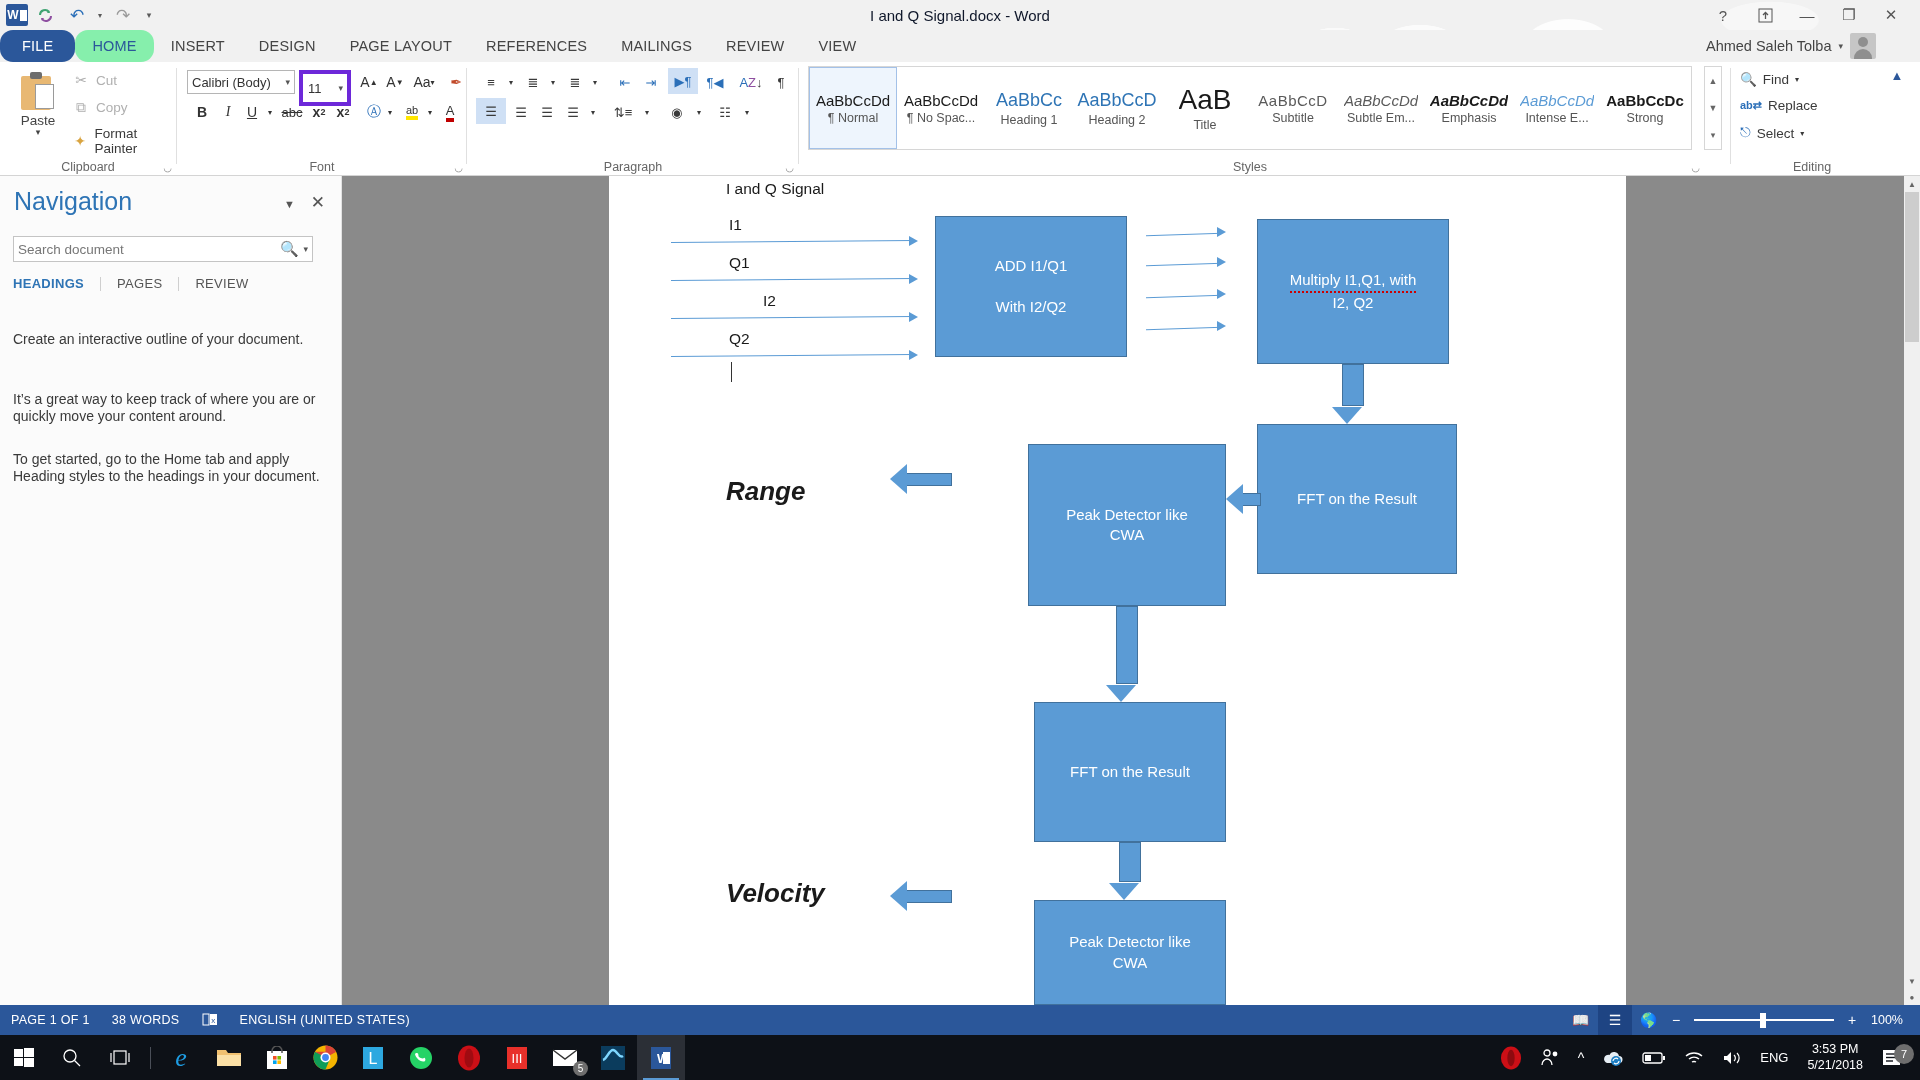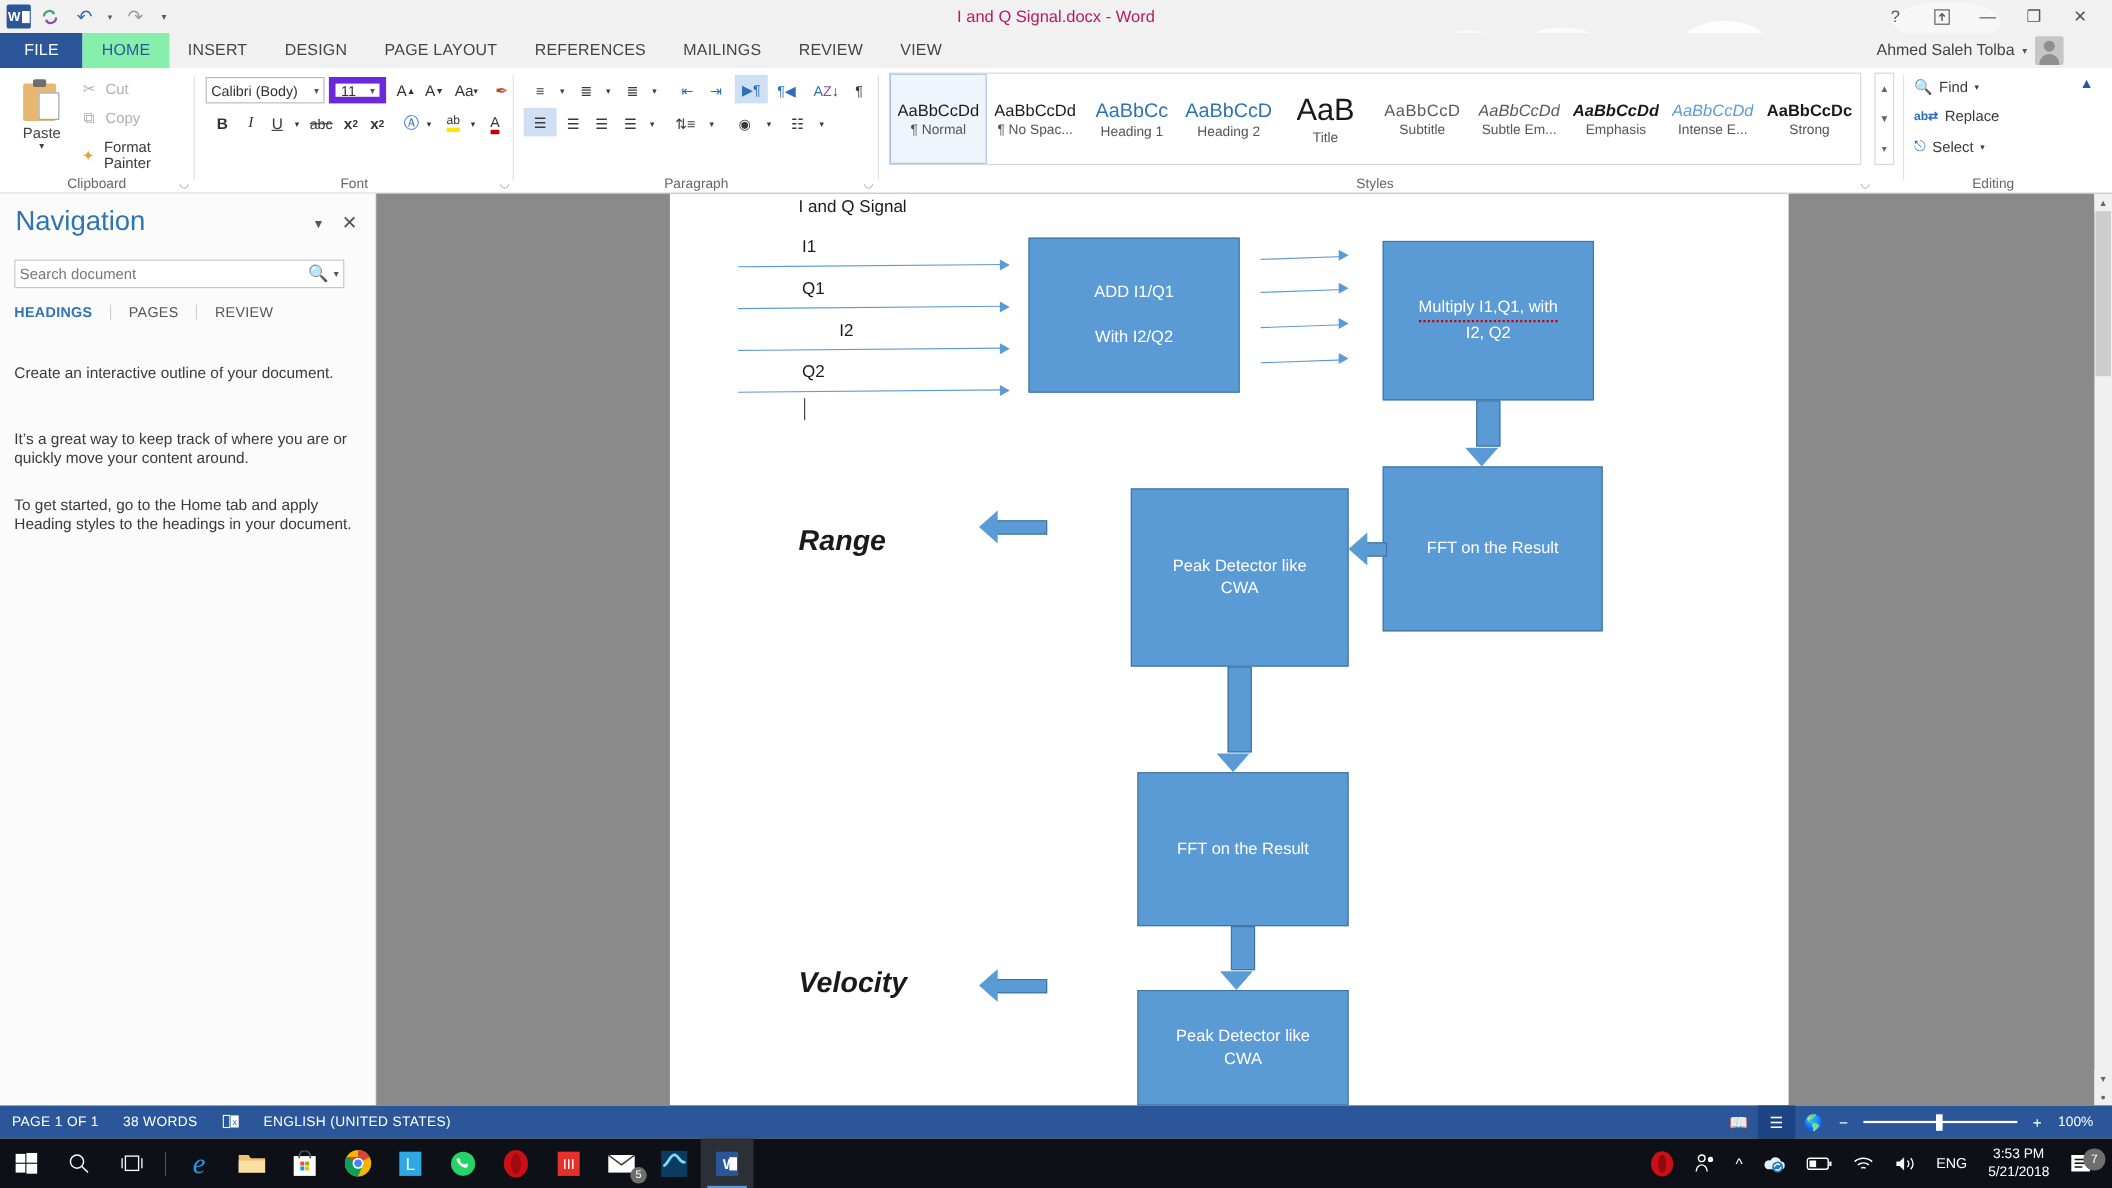--- a/index.html
+++ b/index.html
@@ -35,40 +35,40 @@
   }
   .wordlogo {
     width: 22px; height: 22px; background: #2b579a; border-radius: 2px;
     color: #fff; font-size: 12px; font-weight: bold;
     display: flex; align-items: center; justify-content: center;
   }
   .wordlogo .pg { width: 7px; height: 11px; background:#fff; margin-left:1px; }
   #doc-title {
     position: absolute; left: 0; right: 0; top: 0; height: 30px;
     display: flex; align-items: center; justify-content: center;
-    font-size: 15px; color: #be185d; z-index: 2;
+    font-size: 15px; color: #0f172a; z-index: 2;
   }
   #wincontrols {
     position: absolute; right: 8px; top: 0; height: 30px;
     display: flex; align-items: center; gap: 0; z-index: 3;
   }
   #wincontrols .wbtn {
     width: 42px; height: 30px; display: flex; align-items: center; justify-content: center;
     font-size: 15px; color: #555;
   }
 
   
   #tabbar {
     position: absolute; left: 0; top: 30px; width: 1920px; height: 32px;
     background: #f1f1f1;
   }
   #tabbar .tabs { display: flex; align-items: stretch; height: 32px; }
   .tab {
     padding: 0 17px; height: 32px; display: flex; align-items: center;
-    font-size: 14.5px; color: #444; letter-spacing: .2px;
+    font-size: 14.5px; color: #444; letter-spacing: .2px; border-radius: 13px;
   }
   .tab.file { background: #2b579a; color: #fff; font-size: 14.5px; padding: 0 22px;}
   .tab.active { background: #86efac; color: #2b579a; }
   #useraccount {
     position: absolute; right: 44px; top: 0; height: 32px;
     display: flex; align-items: center; gap: 7px;
     font-size: 14.5px; color: #444; z-index: 4;
   }
   #avatar {
     width: 26px; height: 26px; background: #c6c6c6; border-radius: 2px; position: relative; overflow:hidden;
@@ -115,22 +115,22 @@
 
   
   #g-font { left: 177px; width: 290px; }
   #fontname {
     position: absolute; left: 10px; top: 8px; width: 108px; height: 24px;
     border: 1px solid #b5b5b5; background: #fff; font-size: 13px; color: #333;
     display: flex; align-items: center; padding-left: 4px;
   }
   #fontname .cv { font-size: 9px; color: #555; position: absolute; right: 4px; }
   #fontsize {
-    position: absolute; left: 122px; top: 8px; width: 52px; height: 24px;
-    border: 6px solid #6d28d9; background: #fff; font-size: 13px; color: #333;
+    position: absolute; left: 122px; top: 8px; width: 52px; height: 36px;
+    border: 4px solid #6d28d9; background: #fff; font-size: 13px; color: #333;
     display: flex; align-items: center; padding-left: 5px;
   }
   #fontsize .cv { font-size: 9px; color: #555; position: absolute; right: 4px; }
   .fbtn {
     position: absolute; display: flex; align-items: center; justify-content: center;
     font-size: 14px; color: #333; height: 24px;
   }
   .frow2 { top: 38px; }
 
   

